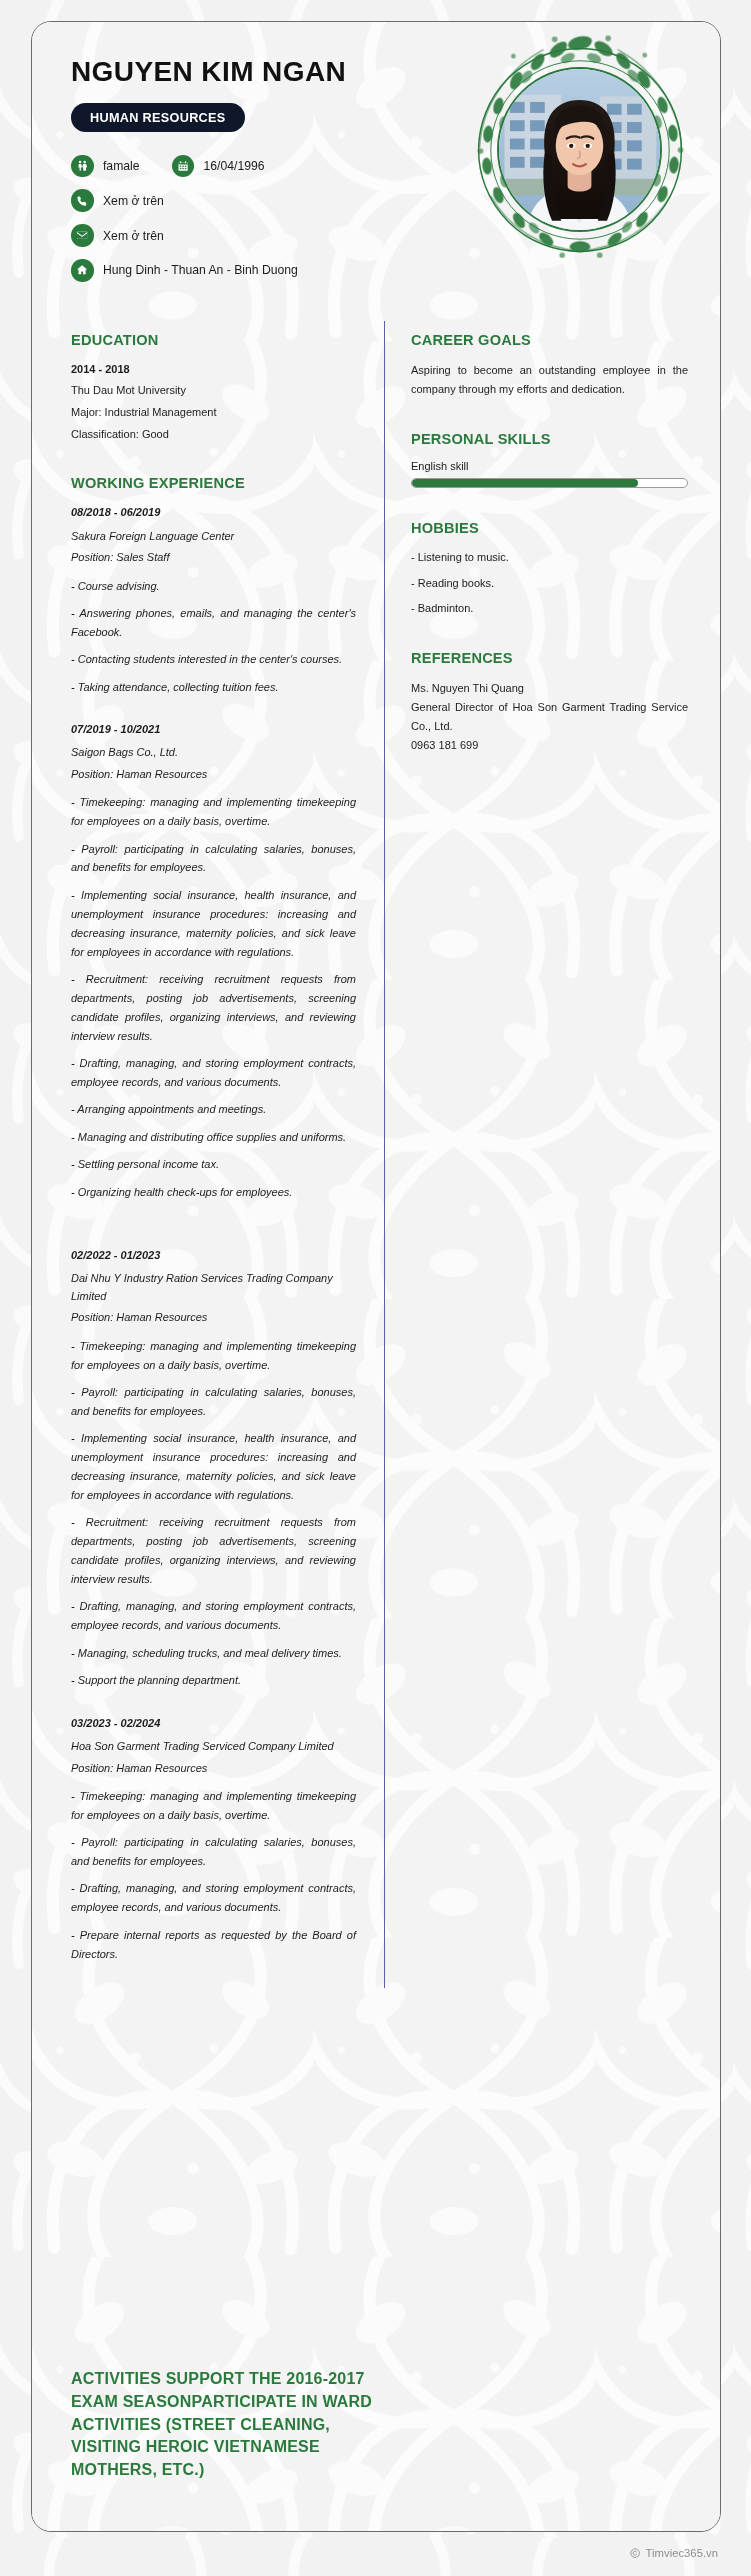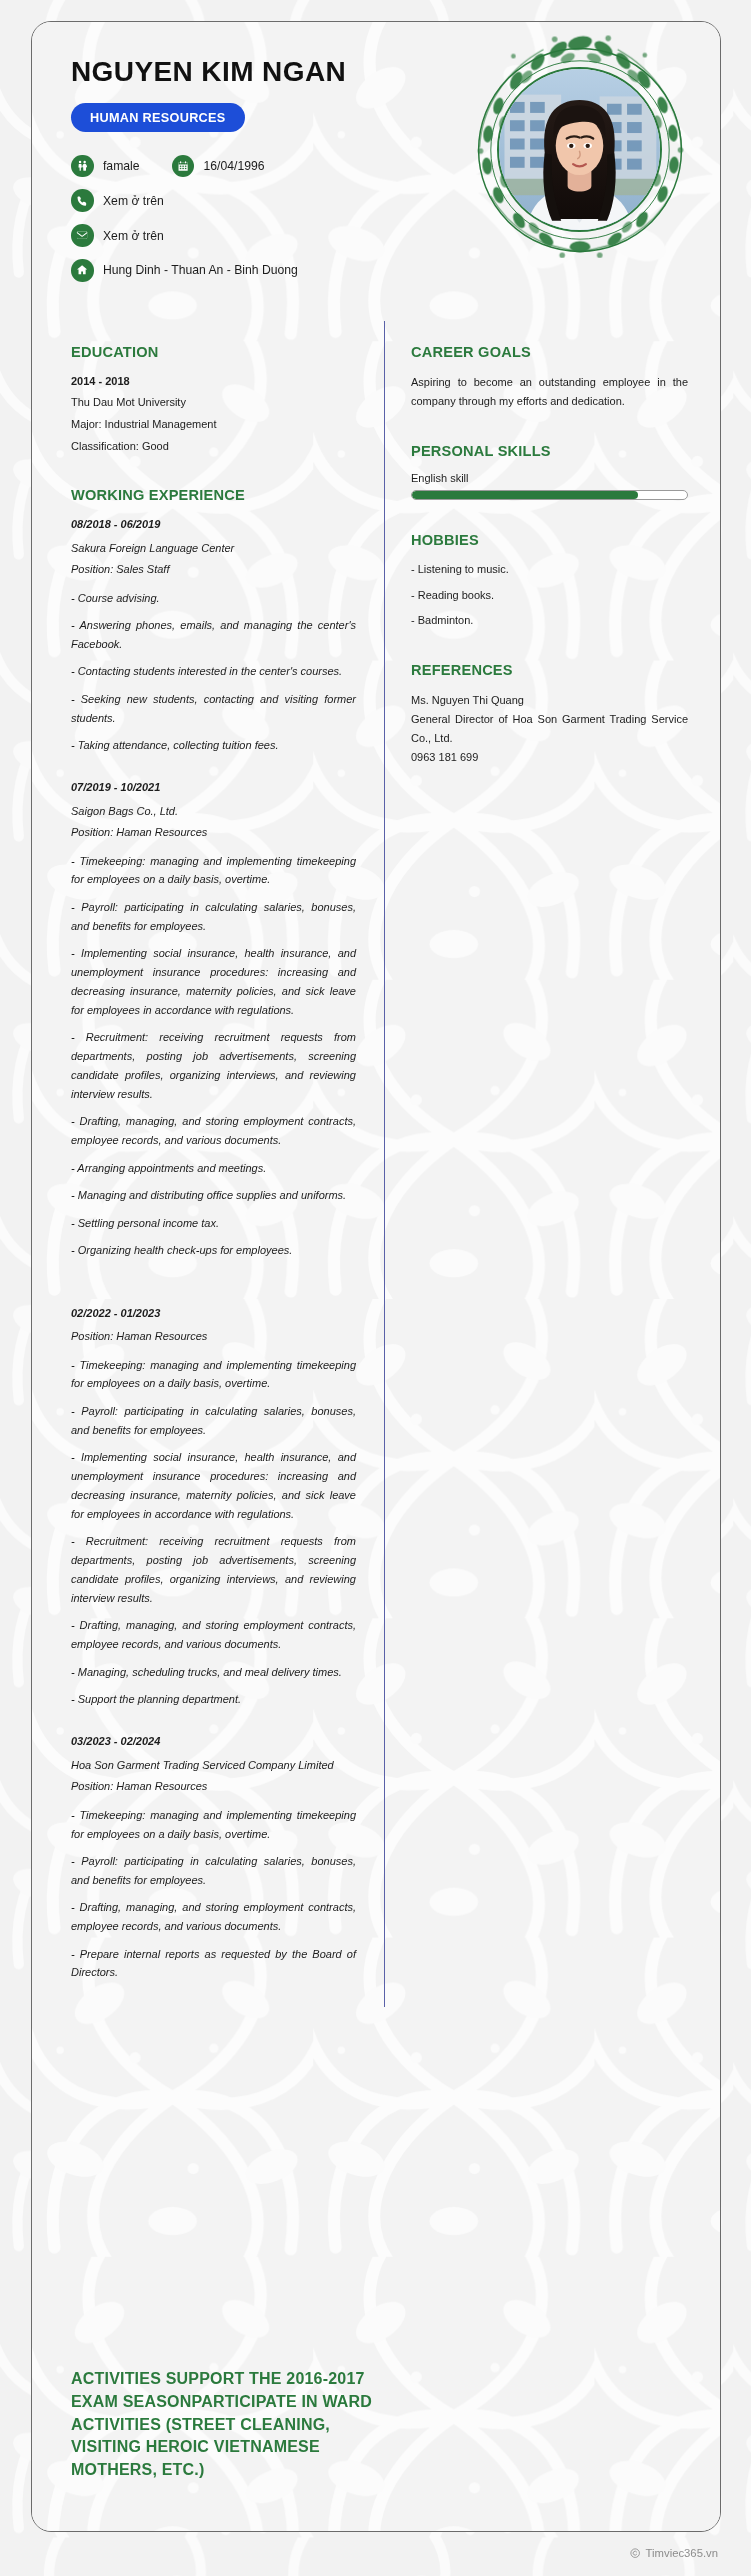--- a/index.html
+++ b/index.html
@@ -29,21 +29,21 @@
   #card-inner { position:relative; z-index:1; width:100%; height:100%; }
 
   
   #header { position:relative; padding:22.6px 28px 0 39px; height:282px; }
   #name {
     font-size:28px; font-weight:bold; letter-spacing:0.4px;
     color:#111; line-height:1.1; margin-top:13px;
   }
   #role-badge {
     display:inline-block; margin-top:15px;
-    background:#1d4ed8; color:#fff;
+    background:#0f172a; color:#fff;
     font-size:12.7px; font-weight:bold; letter-spacing:0.3px;
     padding:7.5px 19px; border-radius:20.7px;
   }
   #contact-block { margin-top:22.6px; }
   .contact-row { display:flex; align-items:center; margin-bottom:12.2px; }
   .contact-item { display:flex; align-items:center; margin-right:32px; }
   .cicon {
     width:22.6px; height:22.6px; border-radius:50%;
     background:#2b7a3d; color:#fff;
     display:flex; align-items:center; justify-content:center;
@@ -68,21 +68,21 @@
   
   #columns { display:flex; position:relative; padding:0 0 0 0; }
   #col-left  { width:352px; padding:0 28px 0 39px; }
   #divider   { width:0; border-left:1.2px solid #5a61a8; margin-top:17px; margin-bottom:0; align-self:stretch; }
   #col-right { flex:1; padding:0 32px 0 26px; }
 
   .sec-title {
     color:#2b7a3d; font-size:14.6px; font-weight:bold;
     letter-spacing:0.2px; margin:32px 0 13px 0;
   }
-  .sec-title.first { margin-top:40px; }
+  .sec-title.first { margin-top:28px; }
 
   .line { font-size:11px; line-height:1.62; color:#1c1c1c; margin-bottom:3.8px; }
   .line.b { font-weight:bold; }
   .bullet { font-size:11px; line-height:1.72; color:#1c1c1c; margin-bottom:8.5px; text-align:justify; }
   .job { margin-bottom:24.4px;font-style:italic; }
   .job .hd { margin-bottom:5.6px; }
   .gap-blk { height:20.7px; }
 
   
   .para { font-size:11px; line-height:1.72; text-align:justify; color:#1c1c1c; }
@@ -399,21 +399,20 @@
 
         <div class="sec-title">WORKING EXPERIENCE</div>
 
         <div class="job">
           <div class="line b hd">08/2018 - 06/2019</div>
           <div class="line">Sakura Foreign Language Center</div>
           <div class="line" style="margin-bottom:9.4px">Position: Sales Staff</div>
           <div class="bullet">-  Course advising.</div>
           <div class="bullet">- Answering phones, emails, and managing the center's Facebook.</div>
           <div class="bullet">- Contacting students interested in the center's courses.</div>
-          <div class="bullet">- Seeking new students, contacting and visiting former students.</div>
           <div class="bullet">- Taking attendance, collecting tuition fees.</div>
         </div>
 
         <div class="job">
           <div class="line b hd">07/2019 - 10/2021</div>
           <div class="line">Saigon Bags Co., Ltd.</div>
           <div class="line" style="margin-bottom:9.4px">Position: Haman Resources</div>
           <div class="bullet">- Timekeeping: managing and implementing timekeeping for employees on a daily basis, overtime.</div>
           <div class="bullet">- Payroll: participating in calculating salaries, bonuses, and benefits for employees.</div>
           <div class="bullet">- Implementing social insurance, health insurance, and unemployment insurance procedures: increasing and decreasing insurance, maternity policies, and sick leave for employees in accordance with regulations.</div>
@@ -422,20 +421,21 @@
           <div class="bullet">- Arranging appointments and meetings.</div>
           <div class="bullet">- Managing and distributing office supplies and uniforms.</div>
           <div class="bullet">- Settling personal income tax.</div>
           <div class="bullet">- Organizing health check-ups for employees.</div>
         </div>
 
         <div class="gap-blk"></div>
 
         <div class="job">
           <div class="line b hd">02/2022 - 01/2023</div>
+          <div class="line">Dai Nhu Y Industry Ration Services Trading Company Limited</div>
           <div class="line" style="margin-bottom:9.4px">Position: Haman Resources</div>
           <div class="bullet">- Timekeeping: managing and implementing timekeeping for employees on a daily basis, overtime.</div>
           <div class="bullet">- Payroll: participating in calculating salaries, bonuses, and benefits for employees.</div>
           <div class="bullet">- Implementing social insurance, health insurance, and unemployment insurance procedures: increasing and decreasing insurance, maternity policies, and sick leave for employees in accordance with regulations.</div>
           <div class="bullet">- Recruitment: receiving recruitment requests from departments, posting job advertisements, screening candidate profiles, organizing interviews, and reviewing interview results.</div>
           <div class="bullet">- Drafting, managing, and storing employment contracts, employee records, and various documents.</div>
           <div class="bullet">-  Managing, scheduling trucks, and meal delivery times.</div>
           <div class="bullet">- Support the planning department.</div>
         </div>
 

